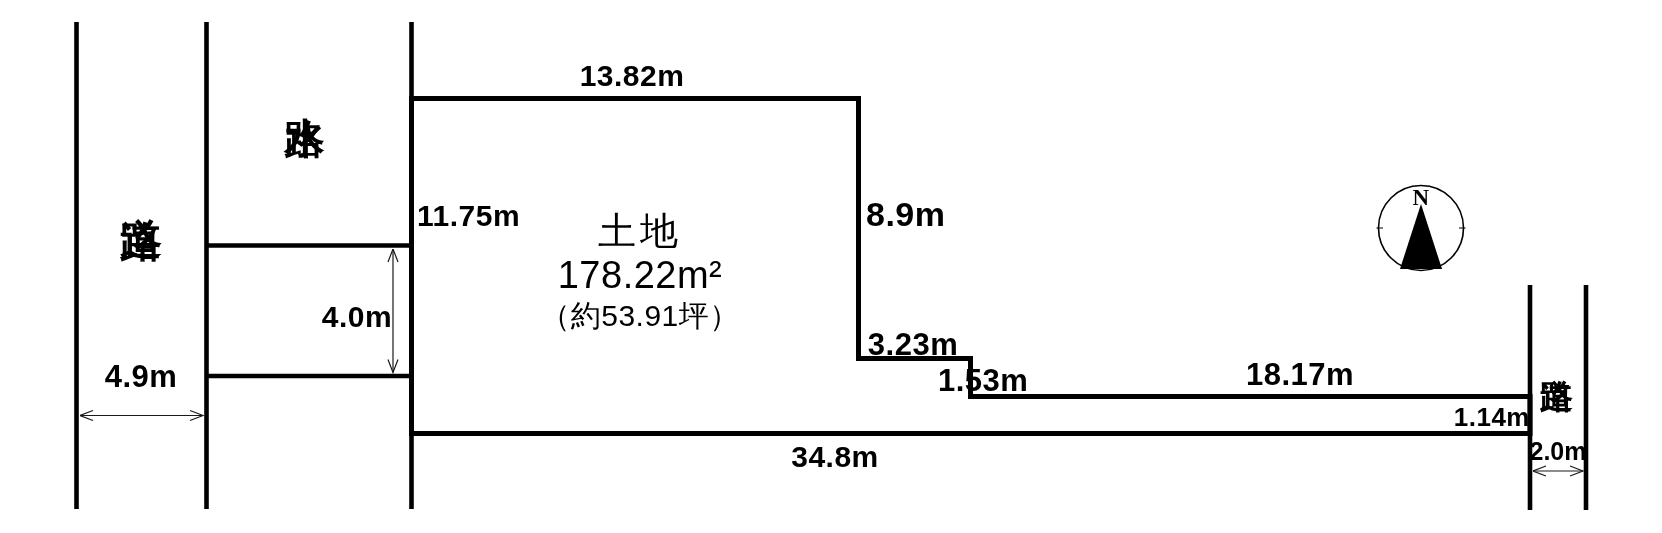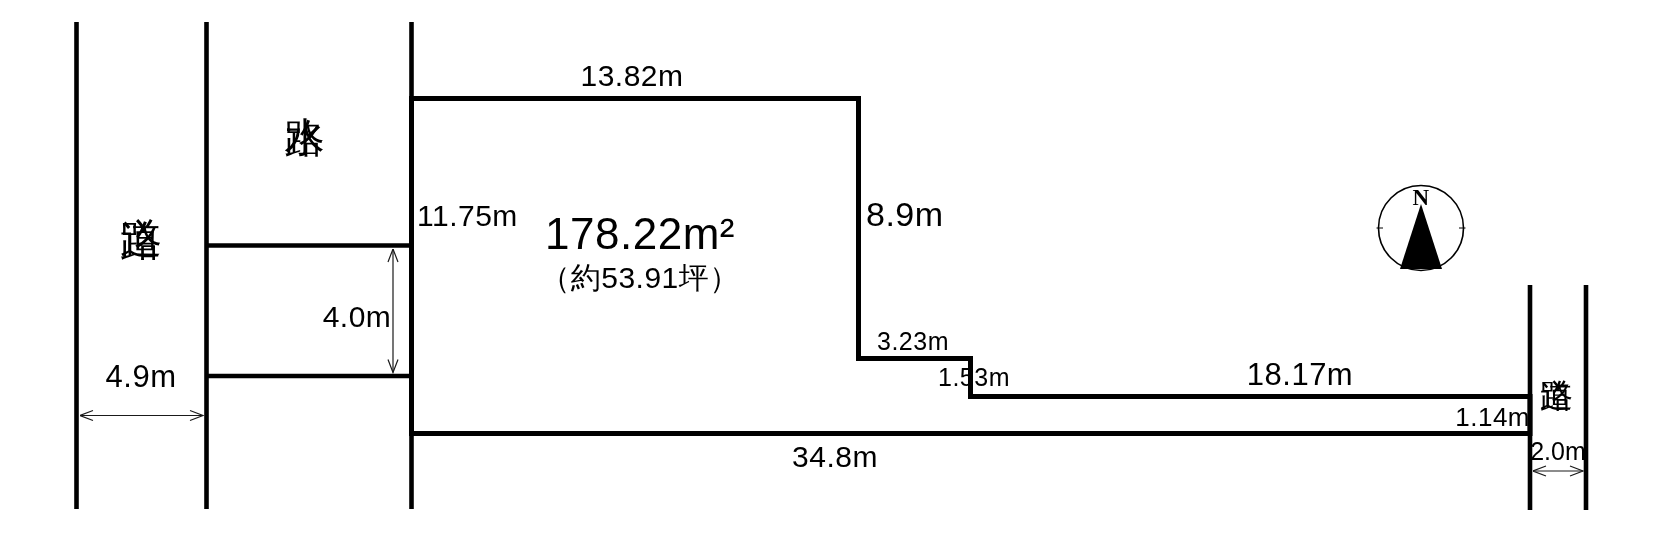--- a/index.html
+++ b/index.html
@@ -11,40 +11,41 @@
     overflow:hidden;
     color:#000;
   }
   .stage svg{position:absolute;left:0;top:0;}
   .lbl{
     position:absolute;
     white-space:nowrap;
     line-height:1;
     color:#000;
     letter-spacing:0.5px;
+    font-weight:bold;
   }
   .cx{transform:translateX(-50%);}
   .rx{transform:translateX(-100%);margin-left:8px;}
   .vtext{
     writing-mode:vertical-rl;
     text-orientation:upright;
     letter-spacing:2px;
     line-height:1;
   }
   .dim{font-size:30px;}
-  .dim-sm{font-size:25px;}
+  .dim-sm{font-size:31px;}
   .land-block{
     position:absolute;
     left:640px;top:212px;
     transform:translateX(-50%);
     text-align:center;
     line-height:1;
   }
   .land-name{font-size:38px;margin-bottom:6px;letter-spacing:4px;}
-  .land-area{font-size:44px;margin-bottom:7px;letter-spacing:0.5px;text-align:center;}
+  .land-area{font-size:38px;margin-bottom:7px;letter-spacing:0.5px;text-align:center;}
   .land-tsubo{font-size:30px;letter-spacing:0.5px;}
   .compass-n{
     font-family:"Liberation Serif","DejaVu Serif",serif;
     font-weight:bold;
     font-size:23px;
   }
 </style>
 </head>
 <body>
 
@@ -86,20 +87,21 @@
     </g>
   </svg>
 
   <div class="lbl vtext cx" style="left:141px;top:185px;font-size:42px;">道路</div>
 
   <div class="lbl vtext cx" style="left:305px;top:85px;font-size:40px;">水路</div>
 
   <div class="lbl vtext cx" style="left:1557px;top:353px;font-size:33px;letter-spacing:1px;">道路</div>
 
   <div class="land-block">
+    <div class="land-name">土地</div>
     <div class="land-area">178.22m²</div>
     <div class="land-tsubo">（約53.91坪）</div>
   </div>
 
   <div class="lbl dim cx" style="left:632px;top:61px;">13.82m</div>
 
   <div class="lbl dim" style="left:417px;top:201px;">11.75m</div>
 
   <div class="lbl dim" style="left:866px;top:197px;font-size:34px;">8.9m</div>
 

